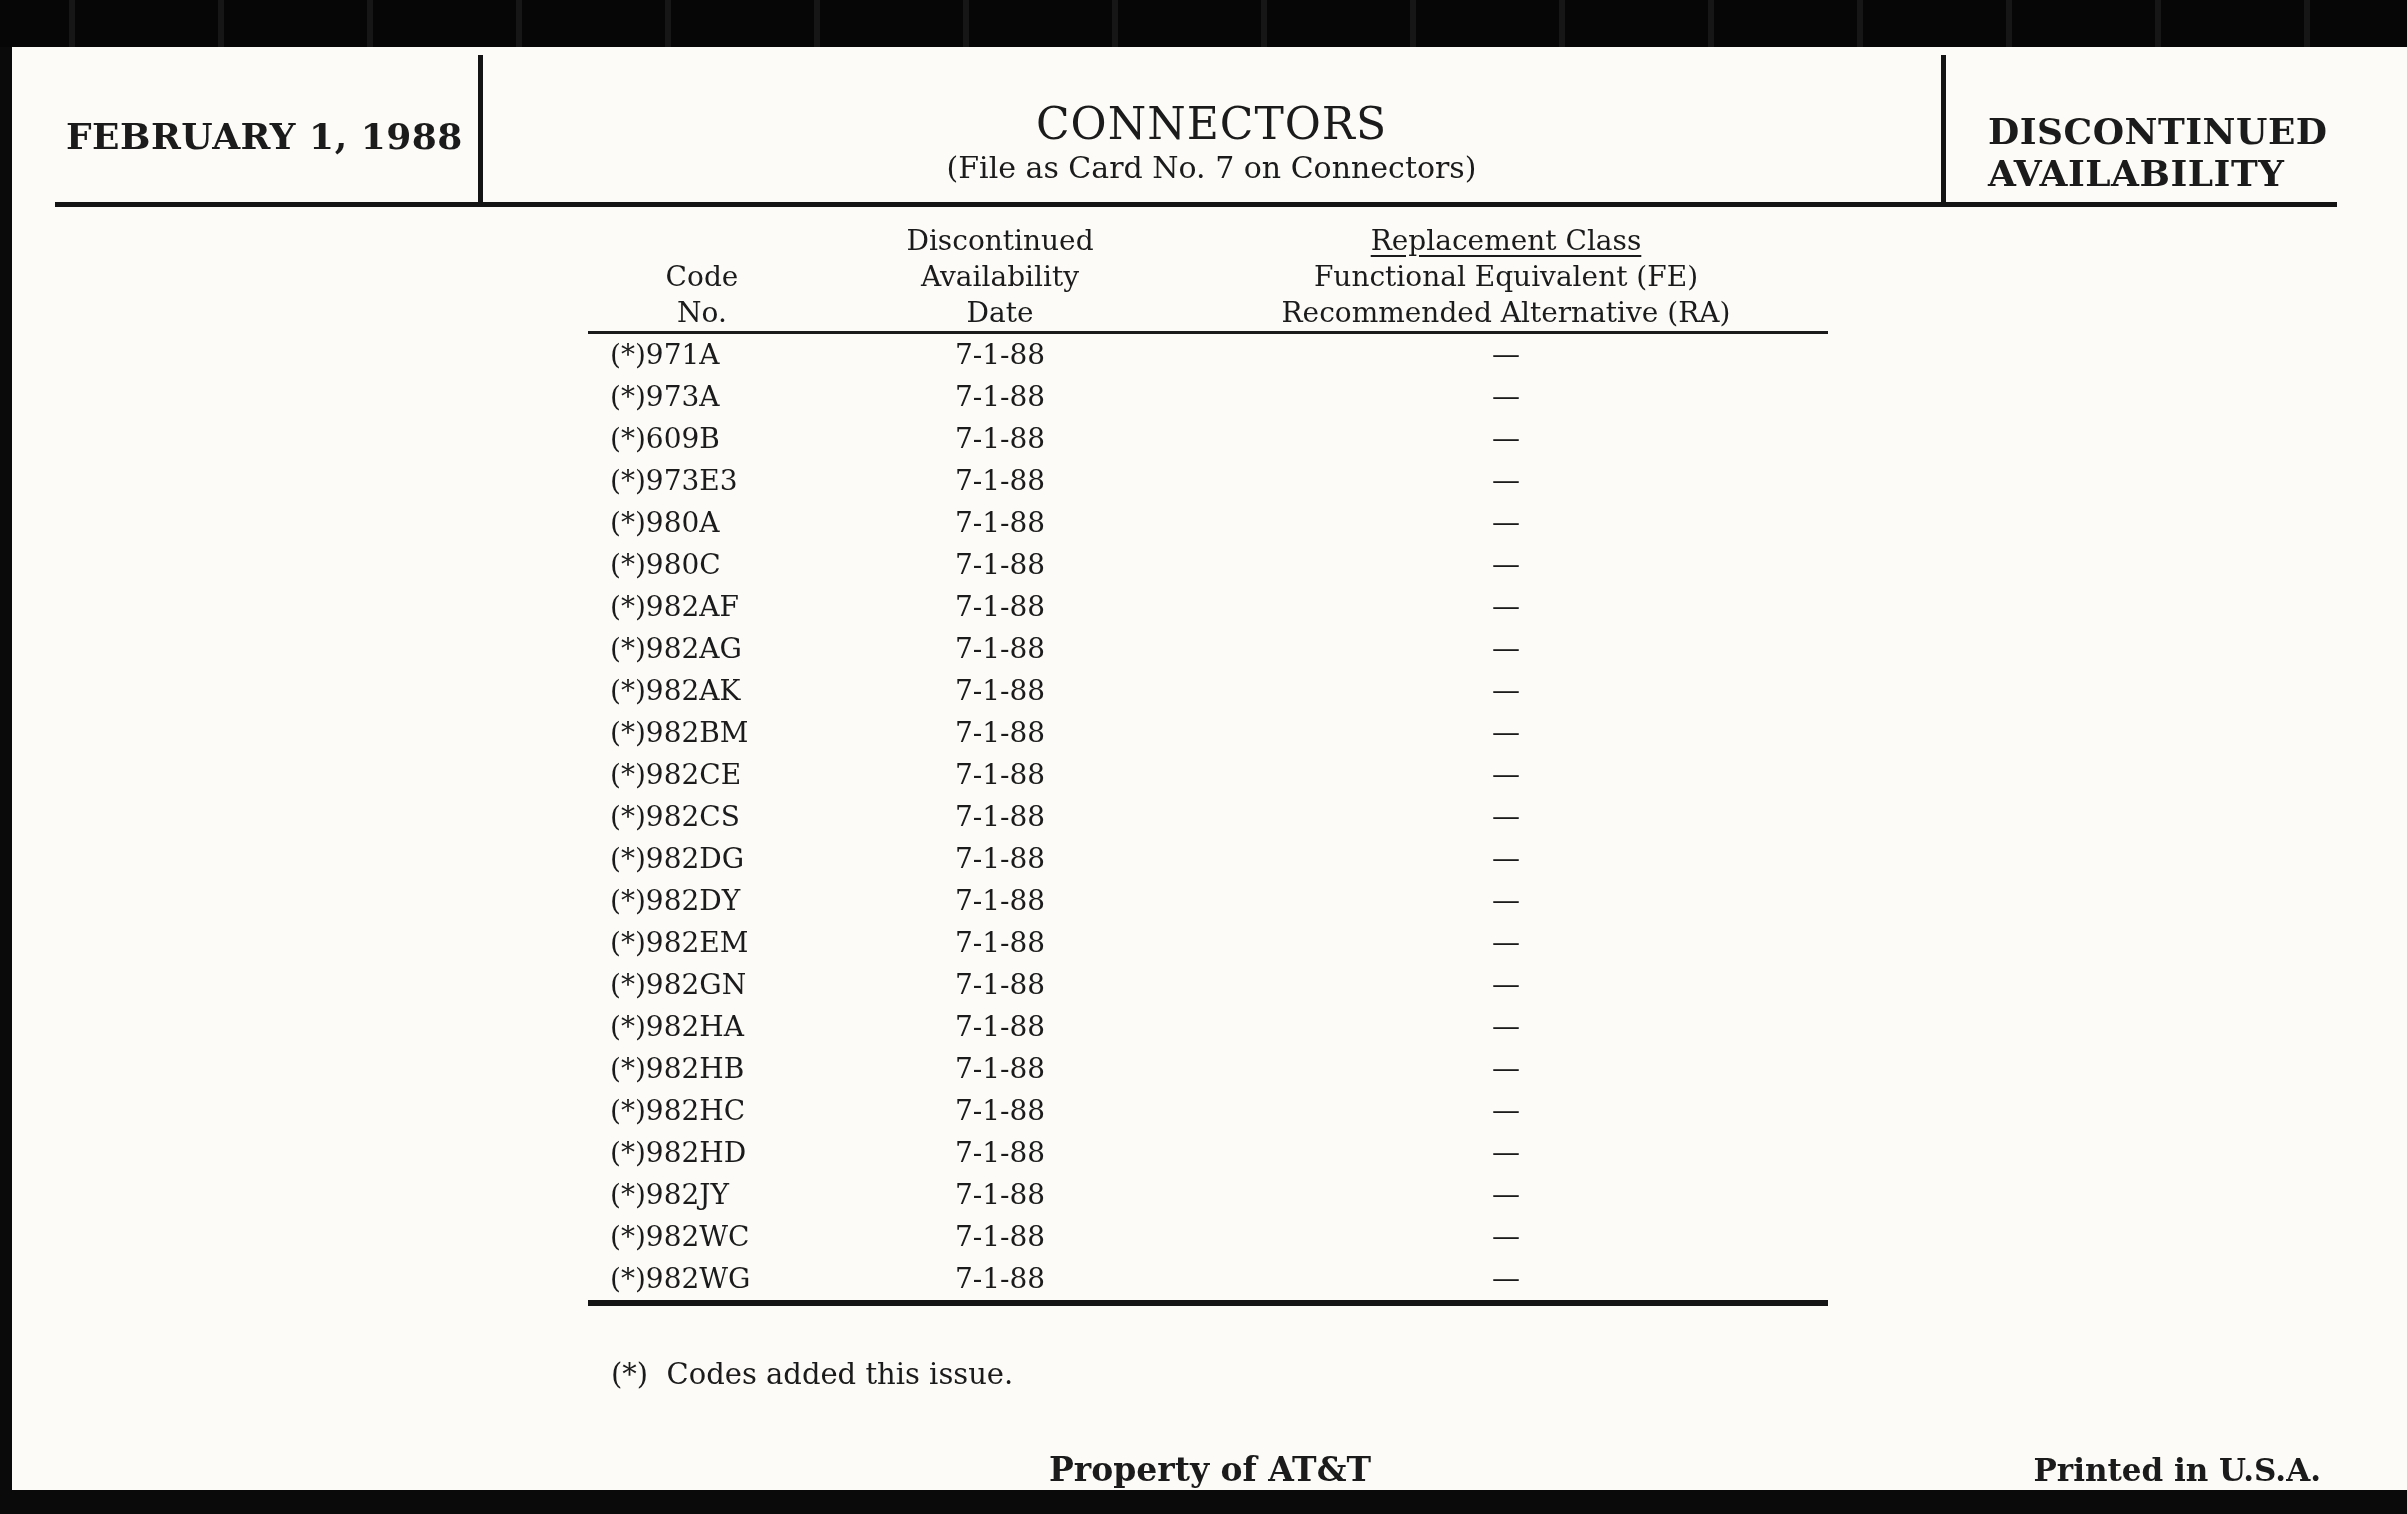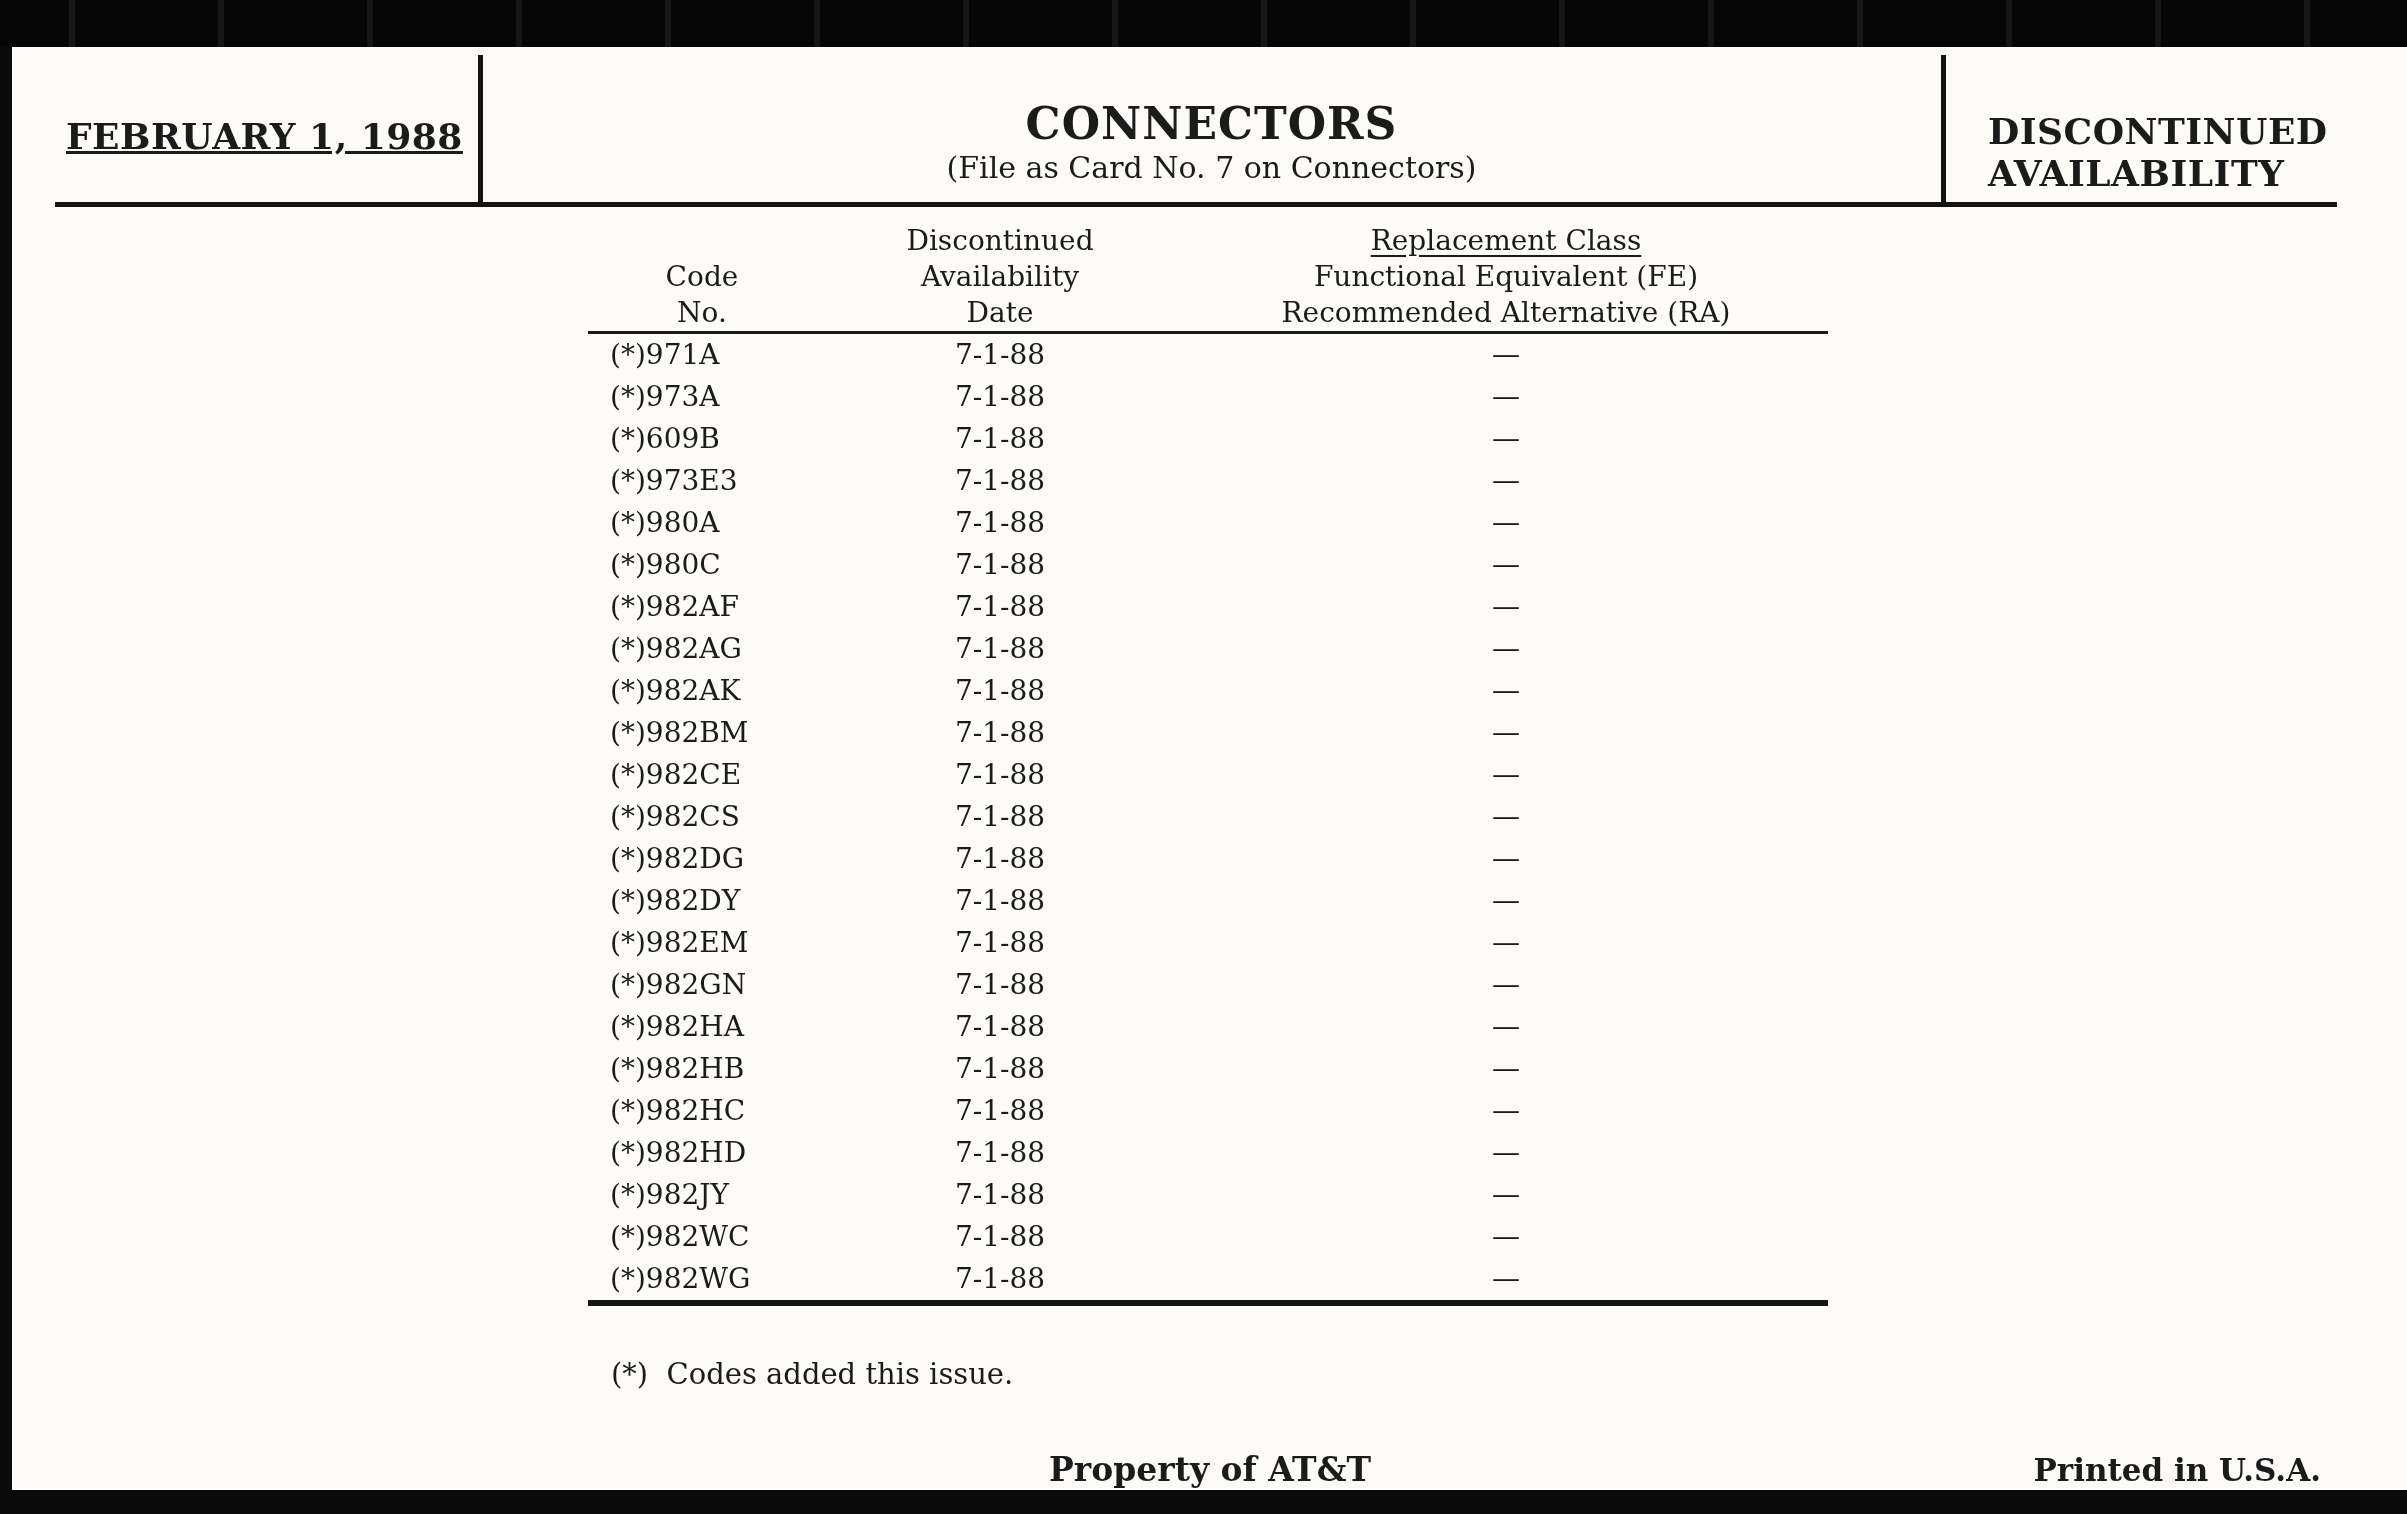--- a/index.html
+++ b/index.html
@@ -15,29 +15,29 @@
     background: repeating-linear-gradient(90deg, #060606 0 69px, #161616 69px 75px, #060606 75px 149px);
   }
   .page {
     position: absolute; top: 47px; left: 12px;
     width: 2396px; height: 1443px;
     background: #fcfbf7;
   }
   
   .issue-date {
     position: absolute; left: 54px; top: 71px;
-    font-size: 36px; font-weight: bold; letter-spacing: 0.5px; line-height: 1; text-decoration: underline;
+    font-size: 36px; font-weight: bold; letter-spacing: 0.5px; line-height: 1;
   }
   .vline { position: absolute; top: 8px; width: 5px; height: 149px; background: #141414; }
   .vline-left  { left: 466px; }
   .vline-right { left: 1929px; }
   .title-block {
     position: absolute; left: 472px; top: 55px; width: 1455px; text-align: center;
   }
-  .doc-title { font-size: 44px; font-weight: bold; letter-spacing: 1px; line-height: 1; }
+  .doc-title { font-size: 44px; font-weight: normal; letter-spacing: 1px; line-height: 1; }
   .doc-subtitle { font-size: 30px; margin-top: 7px; line-height: 1; }
   .right-block {
     position: absolute; left: 1976px; top: 63px;
     font-size: 36px; font-weight: bold; line-height: 42px; letter-spacing: 0.5px;
   }
   .header-rule {
     position: absolute; left: 43px; top: 155px; width: 2282px; height: 5px; background: #141414;
   }
   
   .table-wrap { position: absolute; left: 576px; top: 176px; width: 1240px; }

